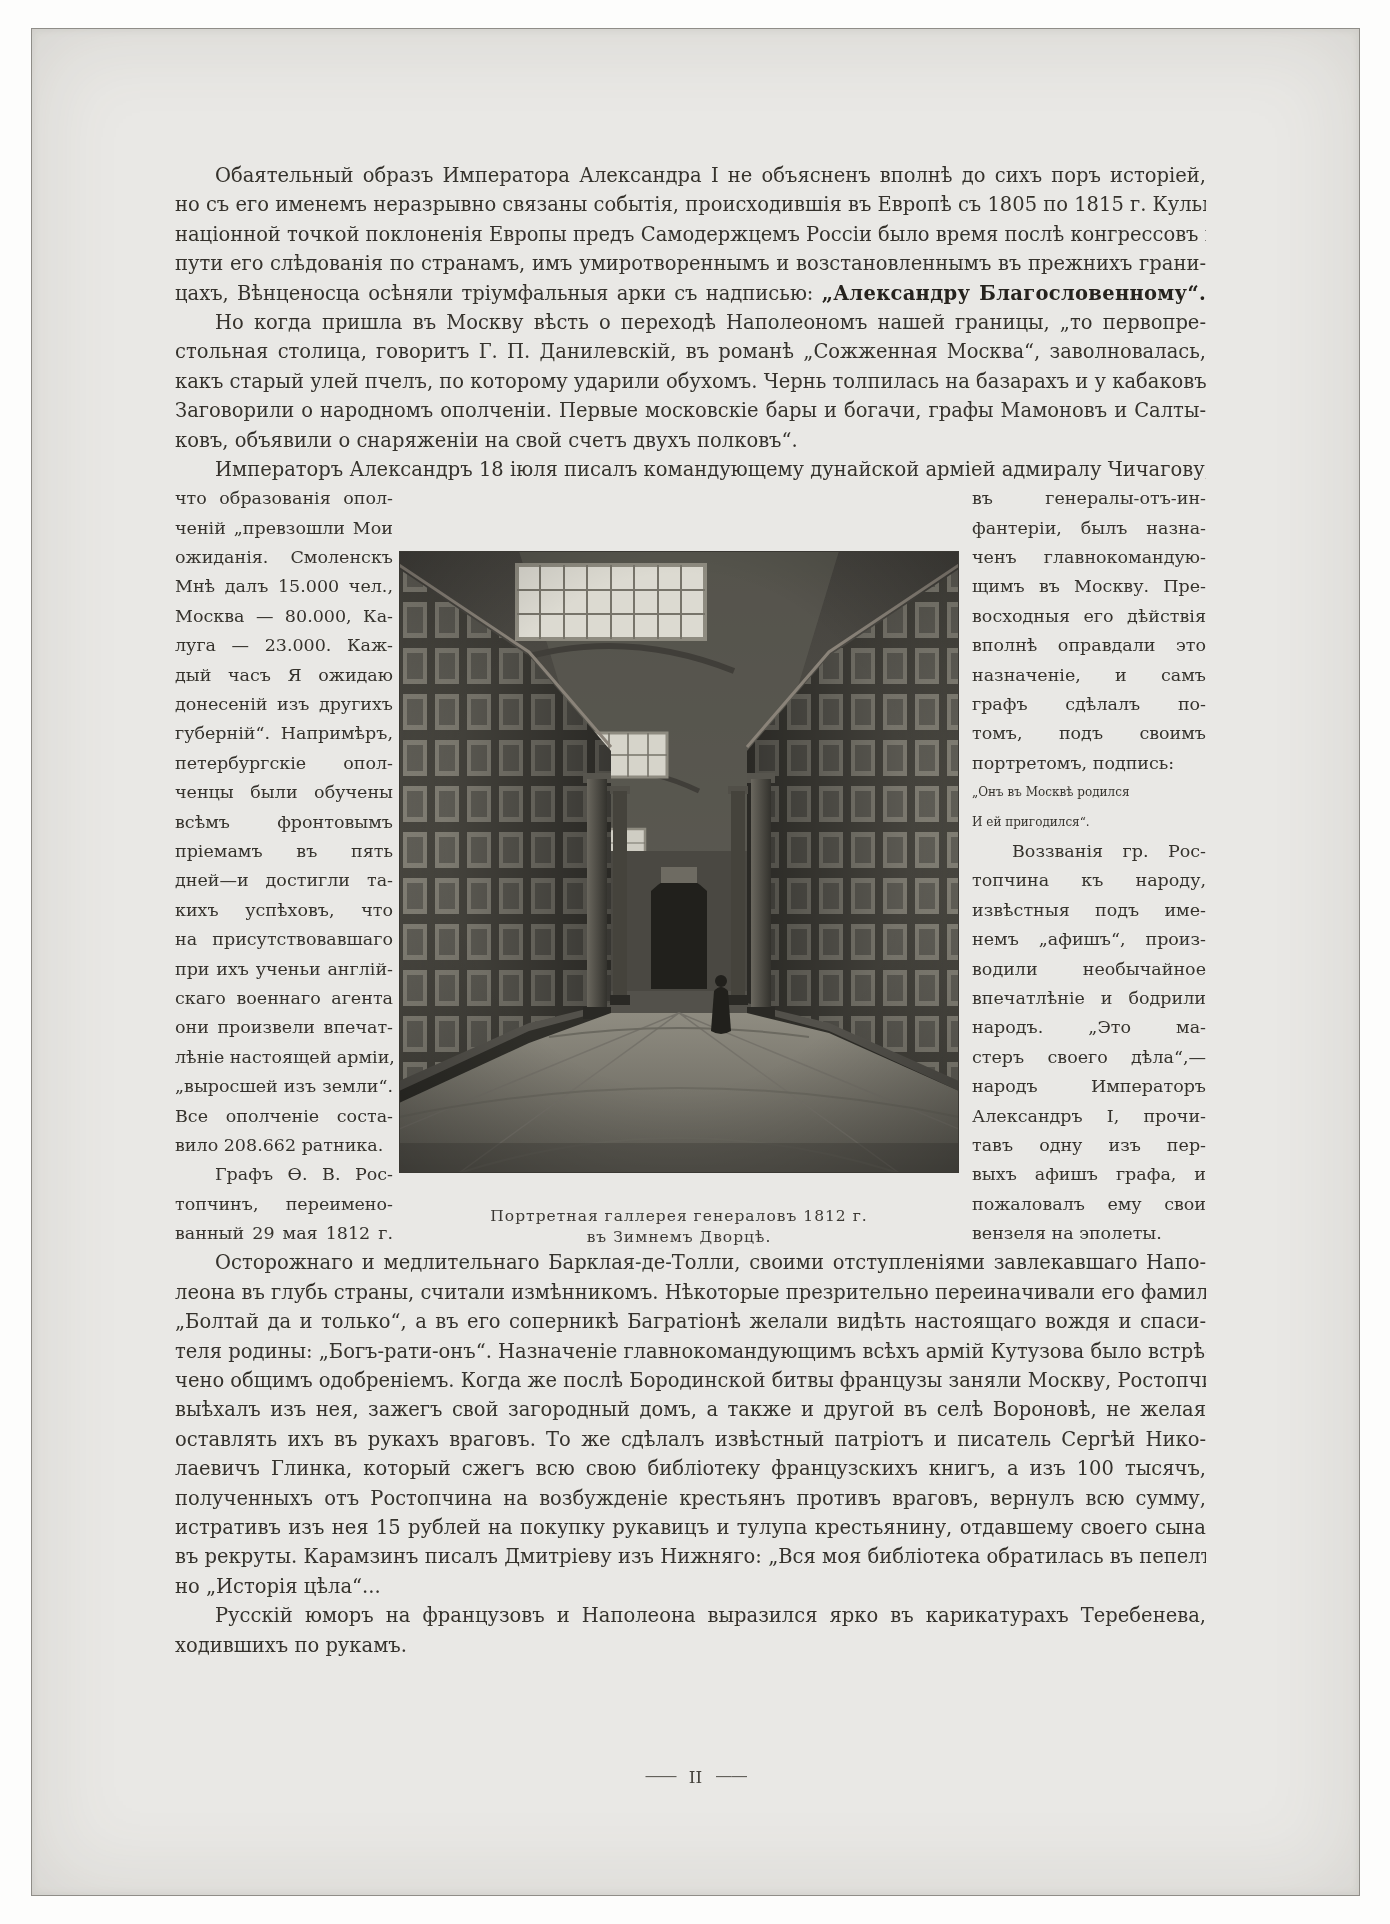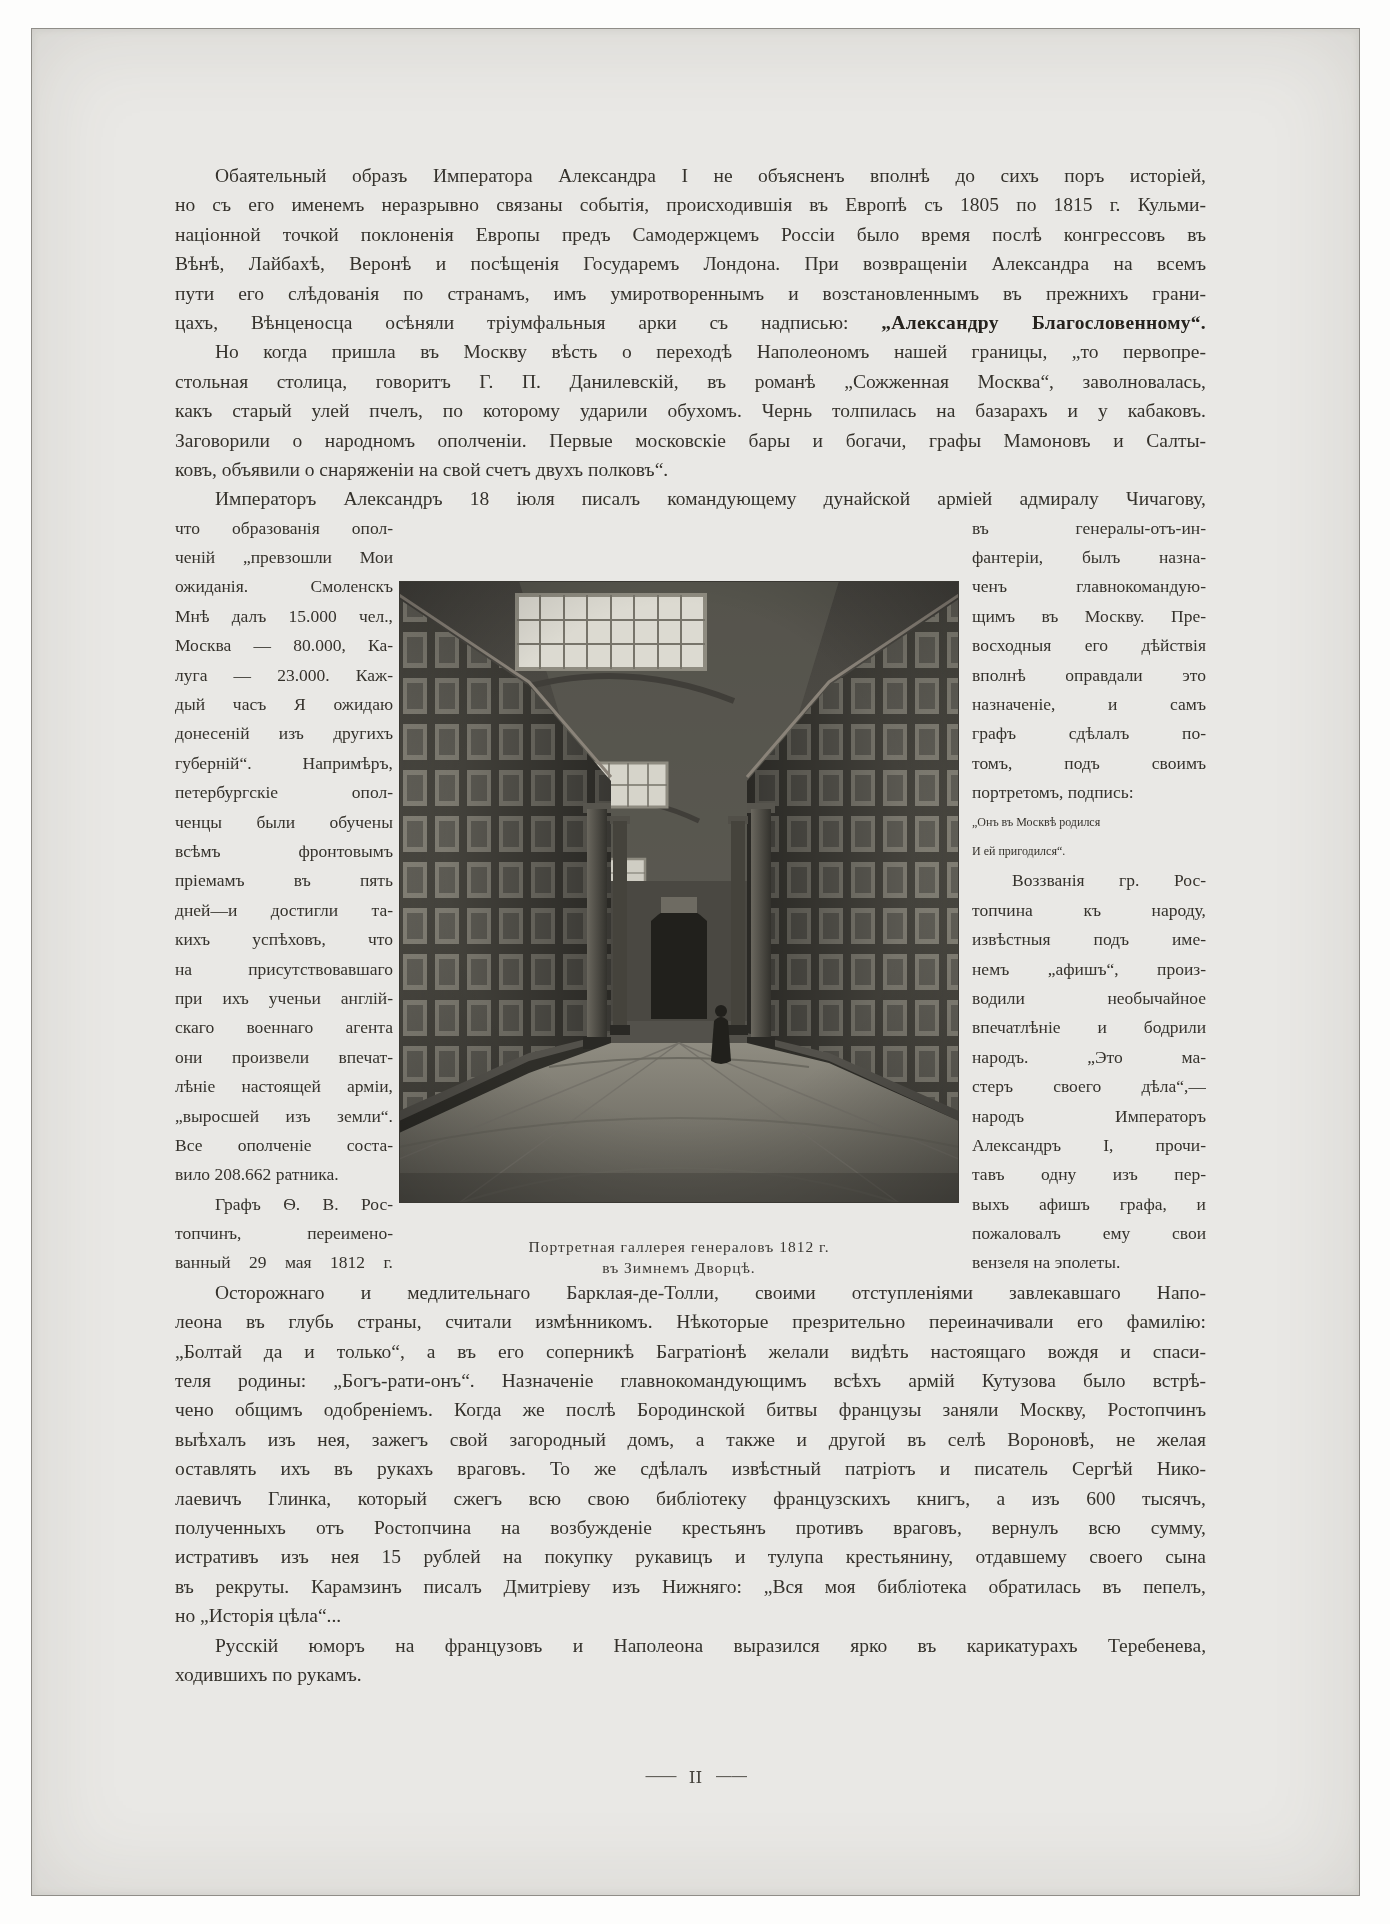--- a/index.html
+++ b/index.html
@@ -10,21 +10,21 @@
   }
   .paper{
     position:absolute;left:31px;top:28px;width:1327px;height:1866px;
     background:#e9e8e5;
     border:1px solid #8f8d88;
     box-shadow:inset 0 0 90px rgba(90,85,70,.14), inset 0 0 8px rgba(60,55,45,.10);
   }
   .textblock{
     position:absolute;left:143px;top:132px;width:1031px;
     color:#35322c;
-    font-size:19.5px;line-height:29.4px;font-family:Liberation Serif, serif;
+    font-size:19.5px;line-height:29.4px;
   }
   .line{
     text-align:justify;
     text-align-last:justify;
     height:29.4px;overflow:hidden;white-space:nowrap;
   }
   .line.first{text-indent:40px;}
   .line.end{text-align-last:left;}
   .line b{font-weight:bold;color:#25221d;letter-spacing:.3px;}
   .mid{display:flex;align-items:flex-end;}
@@ -48,21 +48,20 @@
 </head>
 <body>
 
 <div class="paper">
   <div class="textblock">
 
     <div class="para">
         <div class="line first">Обаятельный образъ Императора Александра I не объясненъ вполнѣ до сихъ поръ исторіей,</div>
         <div class="line">но съ его именемъ неразрывно связаны событія, происходившія въ Европѣ съ 1805 по 1815 г. Кульми-</div>
         <div class="line">націонной точкой поклоненія Европы предъ  Самодержцемъ Россіи было время послѣ конгрессовъ въ</div>
-        <div class="line">Вѣнѣ, Лайбахѣ, Веронѣ и посѣщенія Государемъ Лондона.  При возвращеніи Александра на всемъ</div>
         <div class="line">пути его слѣдованія по странамъ, имъ умиротвореннымъ и возстановленнымъ въ прежнихъ грани-</div>
         <div class="line">цахъ, Вѣнценосца осѣняли тріумфальныя арки съ надписью: <b>„Александру Благословенному“.</b></div>
       </div>
 
     <div class="para">
         <div class="line first">Но когда пришла въ Москву вѣсть о переходѣ Наполеономъ нашей границы, „то первопре-</div>
         <div class="line">стольная столица, говоритъ Г. П. Данилевскій, въ романѣ „Сожженная Москва“, заволновалась,</div>
         <div class="line">какъ старый улей пчелъ, по которому ударили обухомъ. Чернь толпилась на базарахъ и у кабаковъ.</div>
         <div class="line">Заговорили о народномъ ополченіи. Первые московскіе бары и богачи, графы Мамоновъ и Салты-</div>
         <div class="line end">ковъ, объявили о снаряженіи на свой счетъ двухъ полковъ“.</div>
@@ -248,21 +247,21 @@
     </div>
 
     <div class="para">
         <div class="line first">Осторожнаго и медлительнаго Барклая-де-Толли, своими отступленіями завлекавшаго Напо-</div>
         <div class="line">леона въ глубь страны, считали измѣнникомъ. Нѣкоторые презрительно переиначивали его фамилію:</div>
         <div class="line">„Болтай да и только“, а въ его соперникѣ Багратіонѣ желали видѣть настоящаго вождя и спаси-</div>
         <div class="line">теля родины: „Богъ-рати-онъ“. Назначеніе главнокомандующимъ всѣхъ армій Кутузова было встрѣ-</div>
         <div class="line">чено общимъ одобреніемъ. Когда же послѣ Бородинской битвы французы заняли Москву, Ростопчинъ</div>
         <div class="line">выѣхалъ изъ нея, зажегъ свой загородный домъ, а также и другой въ селѣ Вороновѣ, не желая</div>
         <div class="line">оставлять ихъ въ рукахъ враговъ. То же сдѣлалъ извѣстный патріотъ и писатель Сергѣй Нико-</div>
-        <div class="line">лаевичъ Глинка, который сжегъ всю свою библіотеку французскихъ книгъ, а изъ 600 тысячъ,</div>
+        <div class="line">лаевичъ Глинка, который сжегъ всю свою библіотеку французскихъ книгъ, а изъ 100 тысячъ,</div>
         <div class="line">полученныхъ отъ Ростопчина на возбужденіе крестьянъ противъ враговъ, вернулъ всю сумму,</div>
         <div class="line">истративъ изъ нея 15 рублей на покупку рукавицъ и тулупа крестьянину, отдавшему своего сына</div>
         <div class="line">въ рекруты. Карамзинъ писалъ Дмитріеву изъ Нижняго: „Вся моя библіотека обратилась въ пепелъ,</div>
         <div class="line end">но „Исторія цѣла“...</div>
       </div>
 
     <div class="para">
         <div class="line first">Русскій юморъ на французовъ и Наполеона выразился ярко въ карикатурахъ Теребенева,</div>
         <div class="line end">ходившихъ по рукамъ.</div>
       </div>

